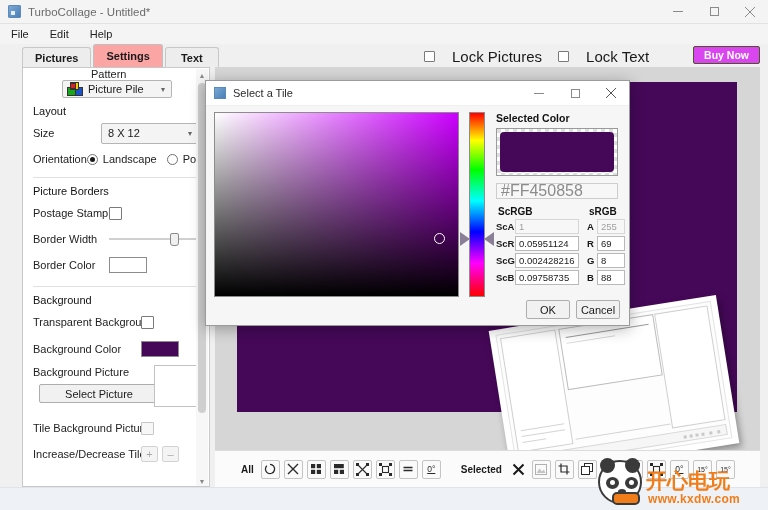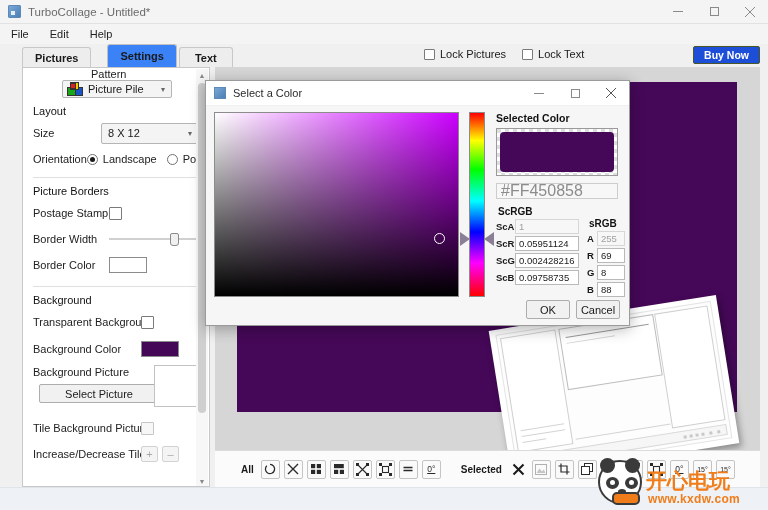--- a/index.html
+++ b/index.html
@@ -32,28 +32,28 @@
   .menubar span { font-size:11px; color:#222; margin-right:15px; padding:2px 3px; }
 
   
   .toprow { position:absolute; left:0; top:44px; width:768px; height:26px; }
 
   .tabs { position:absolute; left:22px; top:0px; display:flex; align-items:flex-end; height:23px; }
   .tab { height:20px; min-width:54px; padding:0 12px; display:flex; align-items:center;
     justify-content:center; font-size:11px; font-weight:bold; color:#1a1a1a;
     background:#ededed; border:1px solid #c8c8c8; border-bottom:none;
     border-radius:3px 3px 0 0; margin-right:2px; }
-  .tab.active { background:#3b82f6; height:23px; border-color:#c0c0c0;margin-left:14px; }
+  .tab.active { background:#fca5a5; height:23px; border-color:#c0c0c0; }
 
   .exportbtn { position:absolute; left:220px; top:3px; height:20px; padding:0 9px;
     display:flex; align-items:center; font-size:11px; background:#f1f1f1;
     border:1px solid #adadad; border-radius:2px;margin-top:48px; }
 
   .lockgrp { position:absolute; left:424px; top:4px; display:flex; align-items:center; }
-  .lockgrp .ck { display:flex; align-items:center; margin-right:16px; font-size:11px; }
+  .lockgrp .ck { display:flex; align-items:center; margin-right:16px; font-size:15px;gap:12px; }
   .wcb { width:11px; height:11px; border:1px solid #7a7a7a; background:#fff;
     margin-right:5px; border-radius:1px; flex:none; }
 
   .buynow { position:absolute; right:8px; top:2px; height:18px; padding:0 10px;
     display:flex; align-items:center; background:#5d6b30; color:#fff;
     font-size:10.5px; font-weight:bold; border:1px solid #4b5626; border-radius:2px; }
 
   
   .lpanel { position:absolute; left:22px; top:67px; width:188px; height:420px;
     background:#fff; border:1px solid #c8c8c8; overflow:hidden; }
@@ -199,21 +199,21 @@
     font-size:16px; color:#8c8c8c; }
 
   .grids { margin-top:7px; display:flex; }
   .gcol { }
   .gcol .h { font-size:10px; font-weight:bold; color:#111; margin-bottom:2px; padding-left:2px; }
   .grow { display:flex; align-items:center; margin-bottom:2px; }
   .gk { font-size:9.5px; font-weight:bold; color:#1a1a1a; width:19px; }
   .gv { height:15px; border:1px solid #b9b9b9; background:#fff;
     font-size:9.5px; color:#1a1a1a; display:flex; align-items:center; padding-left:3px; }
   .sc .gv { width:64px; }
-  .sr { margin-left:8px;margin-top:12px; }
+  .sr { margin-left:8px; }
   .sr .gk { width:10px; }
   .sr .gv { width:28px; }
   .gv.ro { background:#f7f7f7; color:#a0a0a0; border-color:#d6d6d6; }
 
   .dbtns { position:absolute; right:9px; bottom:7px; display:flex; }
   .dbtn { width:44px; height:19px; display:flex; align-items:center; justify-content:center;
     font-size:11px; background:#f1f1f1; border:1px solid #adadad; border-radius:2px;
     margin-left:6px; }
 </style>
 </head>
@@ -258,21 +258,21 @@
       <div class="ck">
         <span class="wcb"></span>
         <span>Lock Pictures</span>
       </div>
       <div class="ck">
         <span class="wcb"></span>
         <span>Lock Text</span>
       </div>
     </div>
 
-    <div class="buynow" style="background: #1d4ed8;">Buy Now</div>
+    <div class="buynow" style="background: #d946ef;">Buy Now</div>
   </div>
 
   <div class="lpanel">
     <div class="lp-inner">
 
       <div class="row" style="height:30px;flex-direction:column;">
         <span class="lbl" style="width:52px;">Pattern</span>
         <div class="combo" style="width:110px;">
           <span class="pileicon">
             <i class="pi-g"></i>
@@ -518,21 +518,21 @@
       <span class="wm-nose"></span>
       <span class="wm-pad"></span>
     </span>
     <span class="wm-cn" style="color: rgb(240, 125, 26);">开心电玩</span>
     <span class="wm-url" style="color: rgb(240, 125, 26);">www.kxdw.com</span>
   </div>
 
   <div class="cdlg">
     <div class="cdlg-tb">
       <span class="cdlg-ic"></span>
-      <span class="cdlg-ttl">Select a Color</span>
+      <span class="cdlg-ttl">Select a Tile</span>
       <div class="wbtns">
         <div class="wbtn">
             <i class="gl-min"></i>
           </div>
         <div class="wbtn">
             <i class="gl-max"></i>
           </div>
         <div class="wbtn close">
           <svg width="10" height="10" viewBox="0 0 10 10">
               <path d="M0 0 L10 10 M10 0 L0 10" stroke="#555" stroke-width="1"></path>

